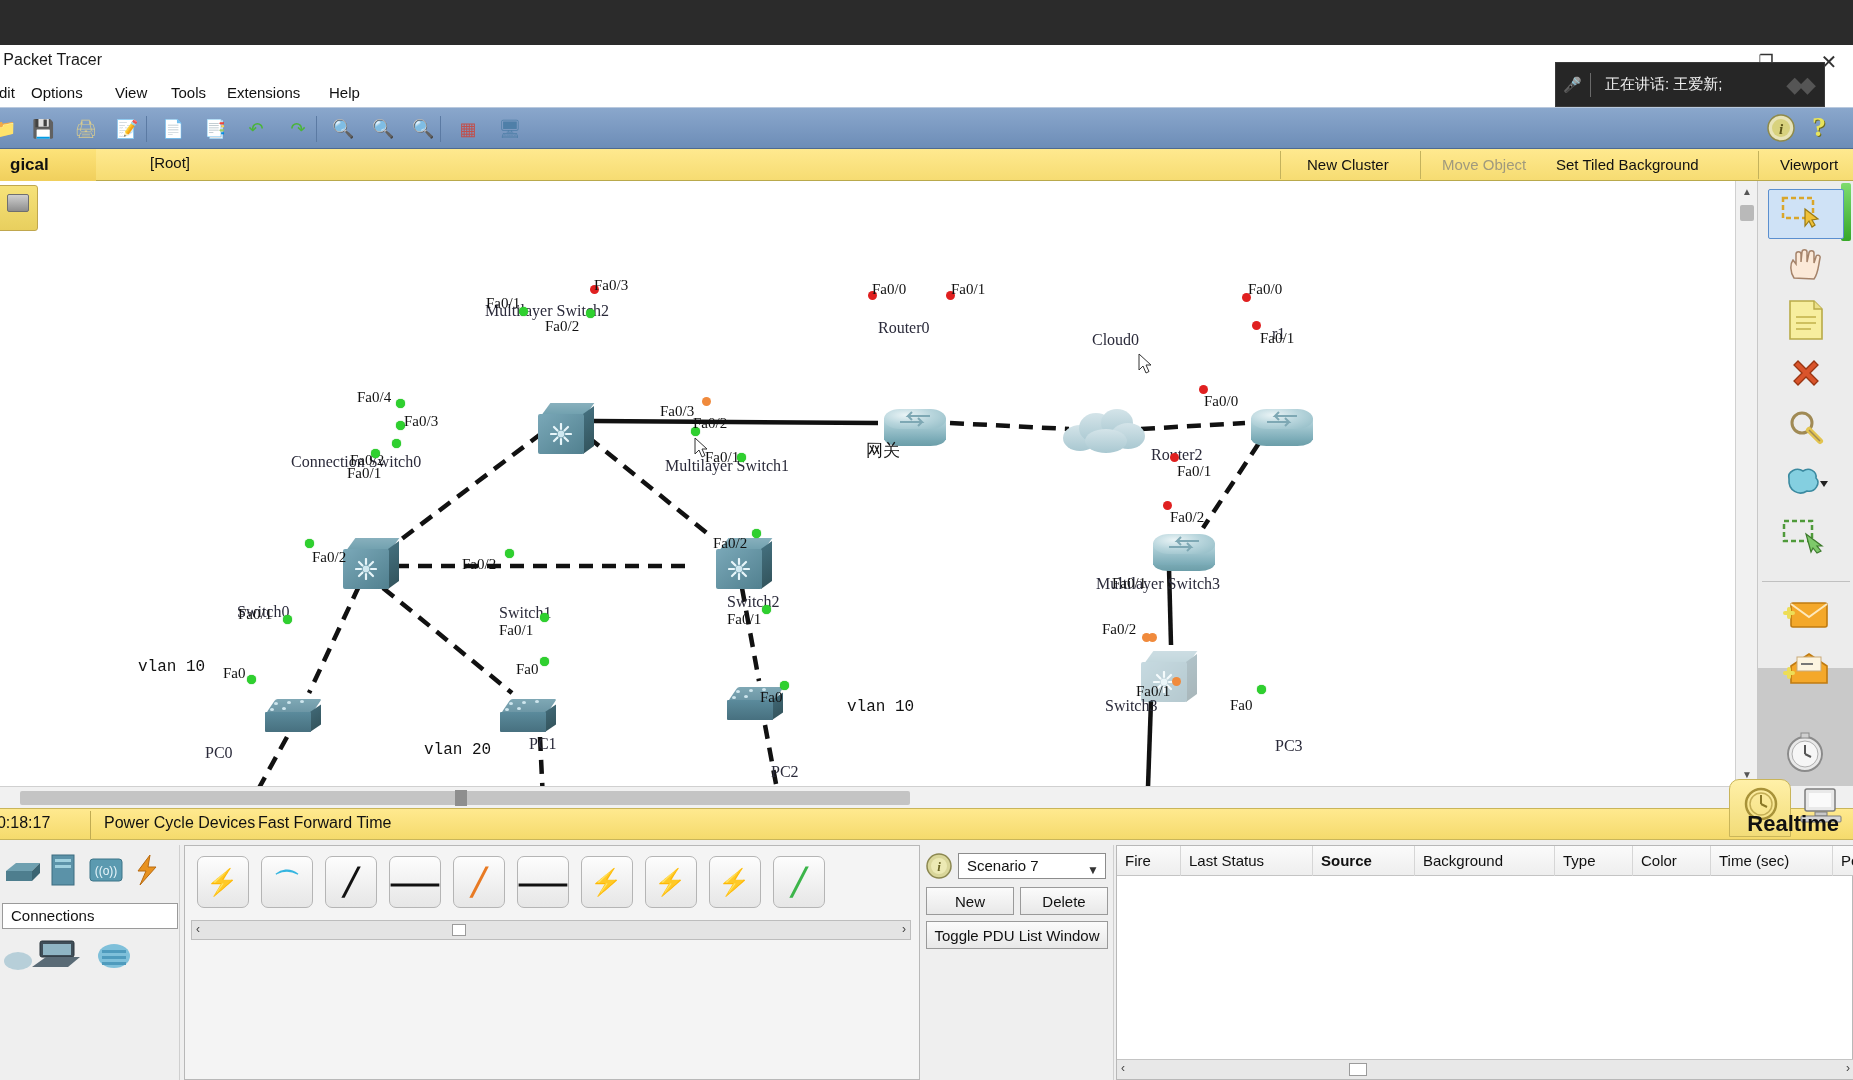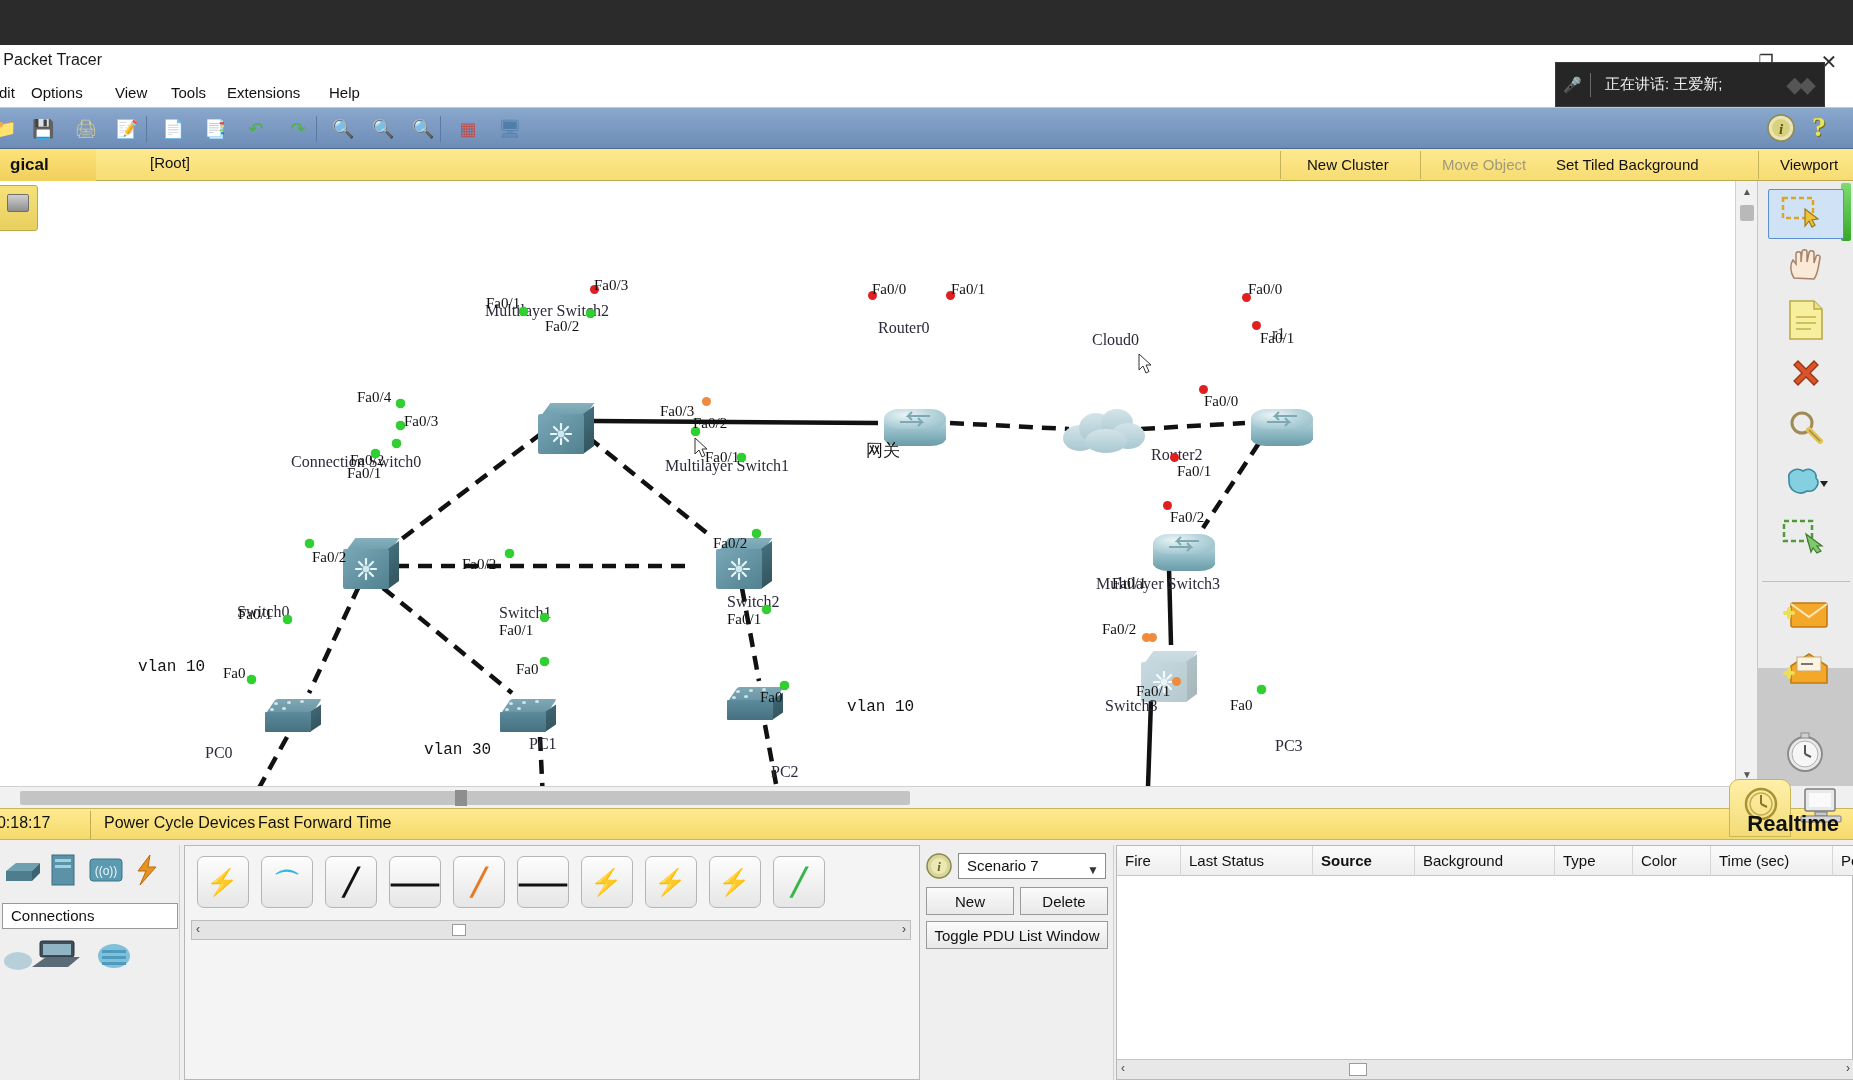--- a/index.html
+++ b/index.html
@@ -667,21 +667,21 @@
       <div class="port-dot up" style="left: 540px; top: 476px;"></div>
       <div class="port-label" style="left: 516px; top: 480px;">Fa0</div>
       <div class="port-dot up" style="left: 752px; top: 348px;"></div>
       <div class="port-label" style="left: 713px; top: 354px;">Fa0/2</div>
       <div class="port-dot up" style="left: 762px; top: 424px;"></div>
       <div class="port-label" style="left: 727px; top: 430px;">Fa0/1</div>
       <div class="port-dot up" style="left: 780px; top: 500px;"></div>
       <div class="port-label" style="left: 760px; top: 508px;">Fa0</div>
       <div class="cn-label" style="left: 866px; top: 258px;">网关</div>
       <div class="anno-label" style="left: 138px; top: 477px;">vlan 10</div>
-      <div class="anno-label" style="left: 424px; top: 560px;">vlan 30</div>
+      <div class="anno-label" style="left: 424px; top: 560px;">vlan 20</div>
       <div class="anno-label" style="left: 847px; top: 517px;">vlan 10</div>
     </div>
 
   <div id="ws-vscroll">
     <div class="arrow-up">▲</div>
     <div id="ws-vthumb"></div>
     <div class="arrow-dn">▼</div>
   </div>
   <div id="ws-hscroll">
     <div id="ws-hthumb"></div>

